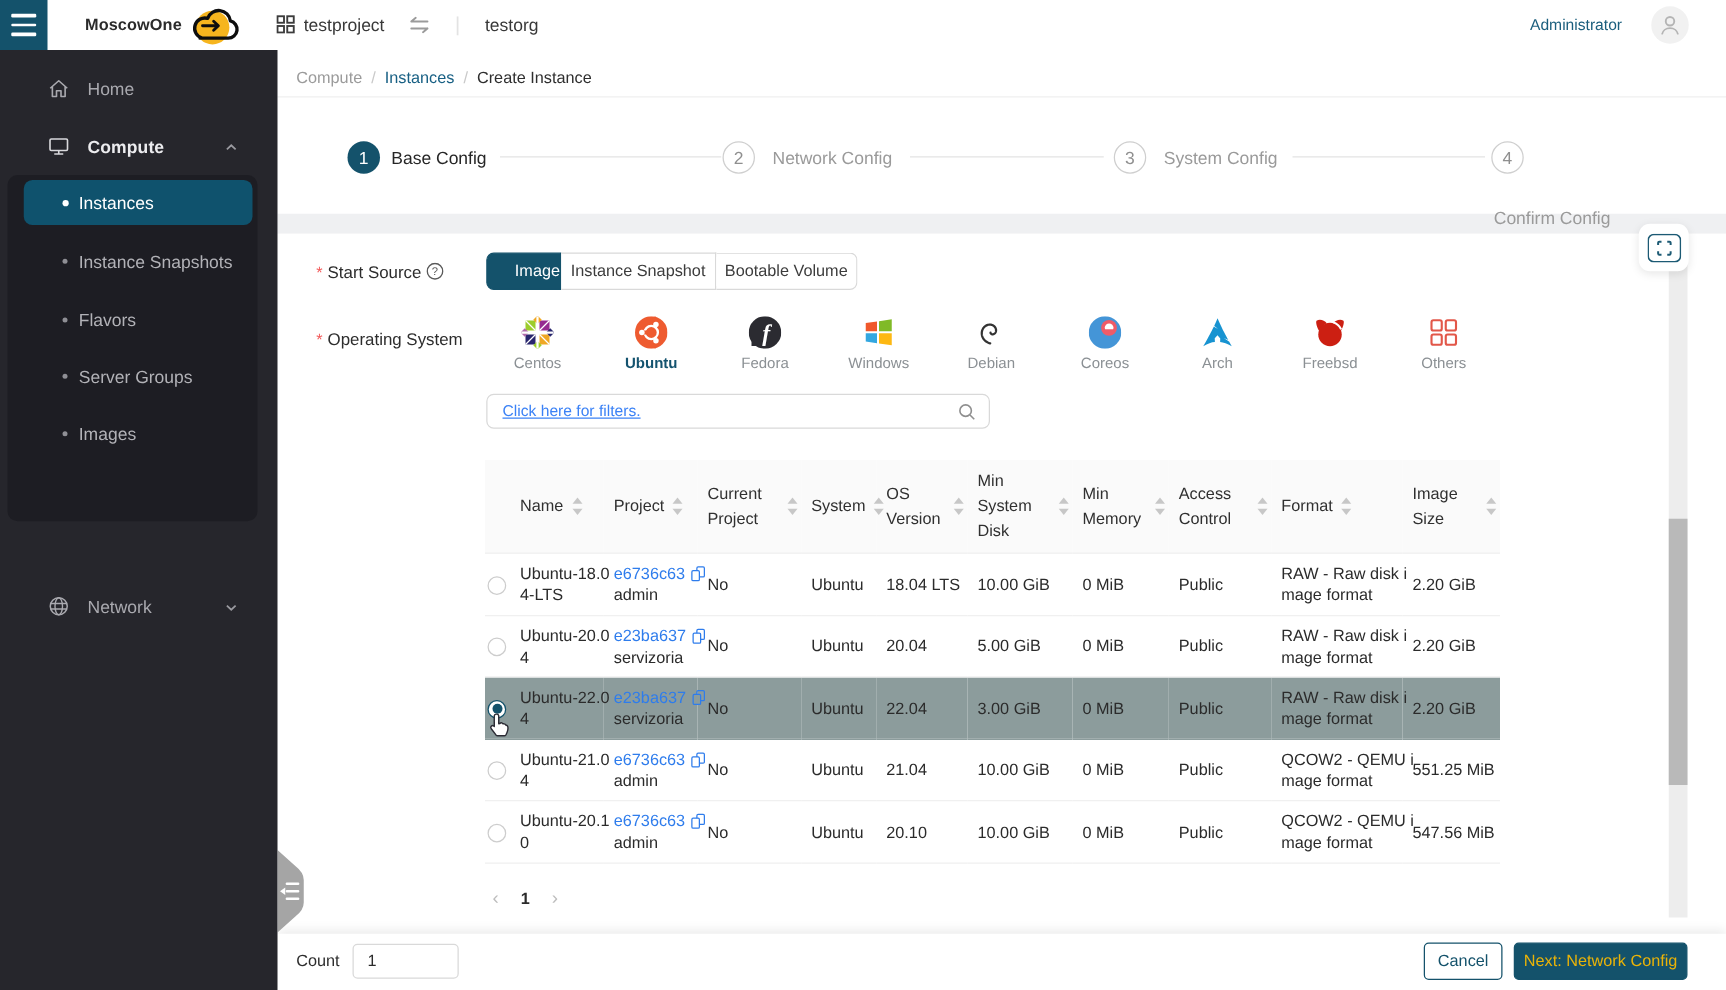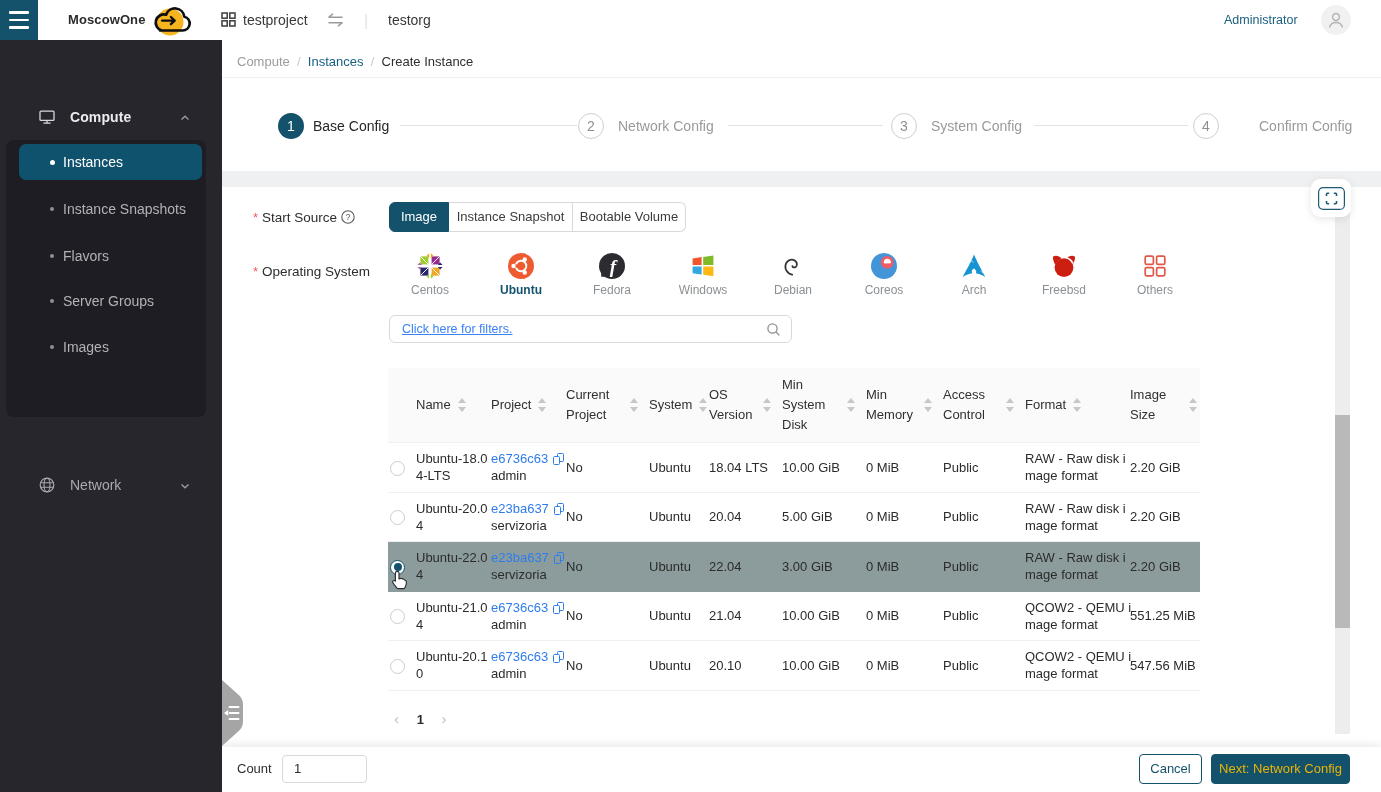--- a/index.html
+++ b/index.html
@@ -34,21 +34,21 @@
   .stepc.on { background:#14526b; color:#fff; }
   .stepc.off { background:#fff; border:1px solid #cfcfcf; color:#8f8f8f; line-height:24px; }
   .steplbl { position:absolute; top:118px; font-size:14px; z-index:2; }
   .steplbl.on { color:#262626; }
   .steplbl.off { color:#9a9a9a; }
   .stepln { position:absolute; top:125px; height:1px; background:#e3e3e3; z-index:2; }
 
   .flabel { position:absolute; font-size:13.5px; color:#2d2d2d; z-index:2; }
   .red { color:#f25a5a; font-size:13px; margin-right:4px; }
   .tab { position:absolute; top:202px; height:30px; border:1px solid #d9d9d9; background:#fff; font-size:13px; color:#3c3c3c; text-align:center; line-height:28px; z-index:2; }
-  .tab.on { background:#14526b; border-color:#14526b; color:#fff; }
+  .tab.on { background:#14526b; border-color:#14526b; color:#fff;text-align:right; }
 
   .osi { position:absolute; top:253px; width:26px; height:26px; z-index:2; }
   .oslbl { position:absolute; top:283px; font-size:12px; color:#8b9094; text-align:center; width:90px; z-index:2; }
   .oslbl.on { color:#14536f; font-weight:bold; }
 
   #filter { position:absolute; left:389px; top:315px; width:403px; height:28px; border:1px solid #d9d9d9; border-radius:6px; background:#fff; z-index:2; }
   #filter .ph { position:absolute; left:12px; top:50%; transform:translateY(-50%); font-size:12.5px; color:#3b82f6;text-decoration:underline; }
 
   table { border-collapse:collapse; table-layout:fixed; }
   #tbl { position:absolute; left:388px; top:368px; width:812px; font-size:13px; color:#2b2b2b; z-index:2; }
@@ -80,20 +80,26 @@
 
   #fullbtn { position:absolute; left:1311px; top:179px; width:40px; height:38px; background:#fff; border-radius:9px; box-shadow:0 2px 8px rgba(0,0,0,0.10); z-index:12; }
   #scroll-track { position:absolute; left:1335px; top:210px; width:15px; height:524px; background:#ededed; z-index:5; }
   #scroll-thumb { position:absolute; left:1335px; top:415px; width:15px; height:213px; background:#b9b9b9; z-index:6; }
   #tag { position:absolute; left:222px; top:680px; width:22px; height:66px; z-index:12; }
 </style>
 </head>
 <body>
 
 <div id="sidebar">
+  <div class="side-item" style="top:11px;">
+      <span class="ic" id="ic-home"><svg width="18" height="18" viewBox="0 0 18 18">
+          <path d="M2.2 8.6 L9 2.6 L15.8 8.6 M3.9 7.4 V15.2 H7.2 V10.6 H10.8 V15.2 H14.1 V7.4" fill="none" stroke="#a9a9af" stroke-width="1.3" stroke-linejoin="round"></path>
+        </svg></span>
+      <span class="lbl">Home</span>
+    </div>
   <div class="side-item" style="top:57px; color:#ececef; font-weight:bold; letter-spacing:0.1px;">
       <span class="ic" id="ic-comp"><svg width="18" height="18" viewBox="0 0 18 18">
           <rect x="2" y="3.2" width="14" height="9.2" rx="1" fill="none" stroke="#d8d8dc" stroke-width="1.3"></rect>
           <path d="M9 12.4 V15 M5.4 15.2 H12.6" fill="none" stroke="#d8d8dc" stroke-width="1.3"></path>
         </svg></span>
       <span class="lbl">Compute</span>
       <span class="car" id="car-up"><svg width="12" height="12" viewBox="0 0 12 12">
           <path d="M2.5 7.5 L6 4.2 L9.5 7.5" fill="none" stroke="#9a9aa0" stroke-width="1.4"></path>
         </svg></span>
     </div>
@@ -146,21 +152,21 @@
 <div class="stepc on" style="left:278px;">1</div>
 <div class="steplbl on" style="left:313px;">Base Config</div>
 <div class="stepln" style="left:400px; width:177px;"></div>
 <div class="stepc off" style="left:578px;">2</div>
 <div class="steplbl off" style="left:618px;">Network Config</div>
 <div class="stepln" style="left:728px; width:155px;"></div>
 <div class="stepc off" style="left:891px;">3</div>
 <div class="steplbl off" style="left:931px;">System Config</div>
 <div class="stepln" style="left:1034px; width:154px;"></div>
 <div class="stepc off" style="left:1193px;">4</div>
-<div class="steplbl off" style="left:1259px;">Confirm Config</div>
+<div class="steplbl off" style="left:1195px;margin-top:48px;">Confirm Config</div>
 
 <div id="grayband"></div>
 <div id="main"></div>
 
 <div class="flabel" style="left:253px; top:210px;"><span class="red">*</span>Start Source <span id="qmark" style="display:inline-block; vertical-align:-2px;"><svg width="14" height="14" viewBox="0 0 14 14">
         <circle cx="7" cy="7" r="6.2" fill="none" stroke="#5a5a5a" stroke-width="1.1"></circle>
         <text x="7" y="10" text-anchor="middle" font-size="9" fill="#5a5a5a" font-family="Liberation Sans, sans-serif">?</text>
       </svg></span></div>
 <div class="tab on" style="left:389px; width:60px; border-radius:6px 0 0 6px;">Image</div>
 <div class="tab" style="left:449px; width:124px; border-left:none;">Instance Snapshot</div>

